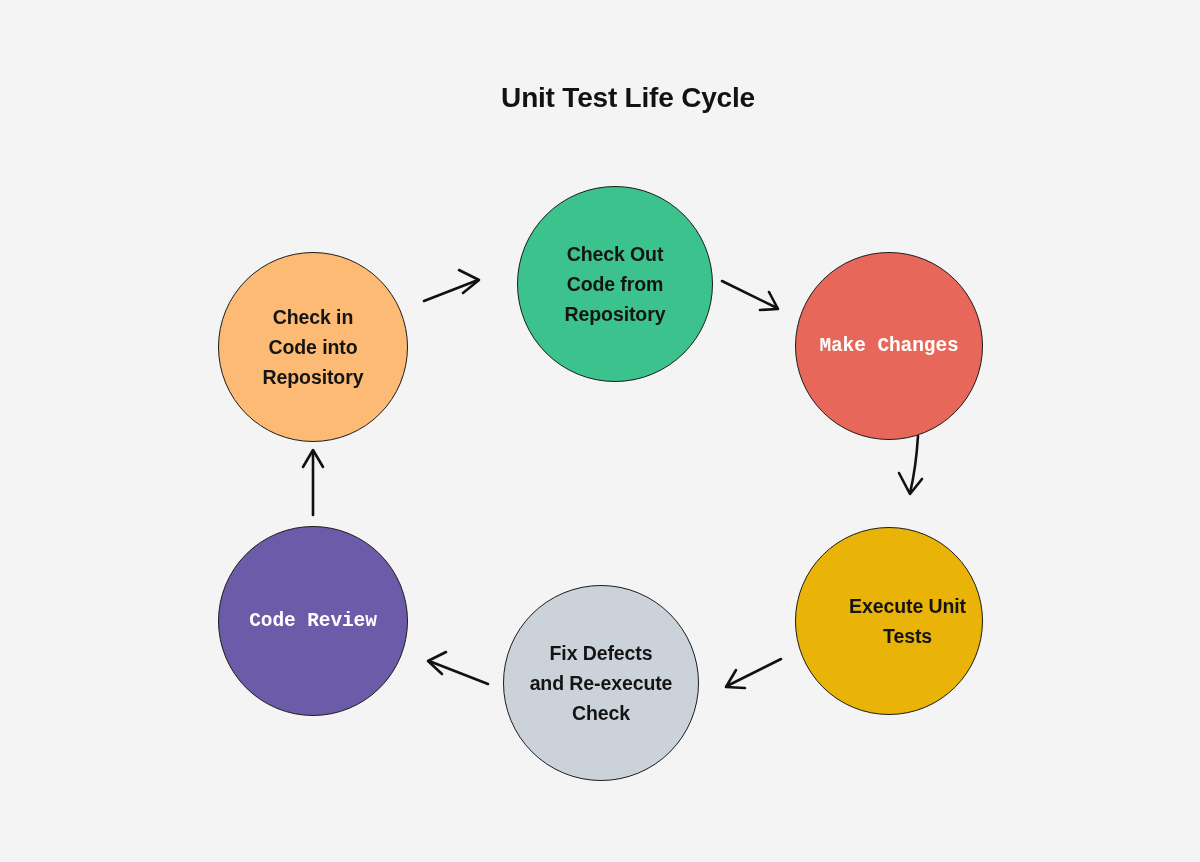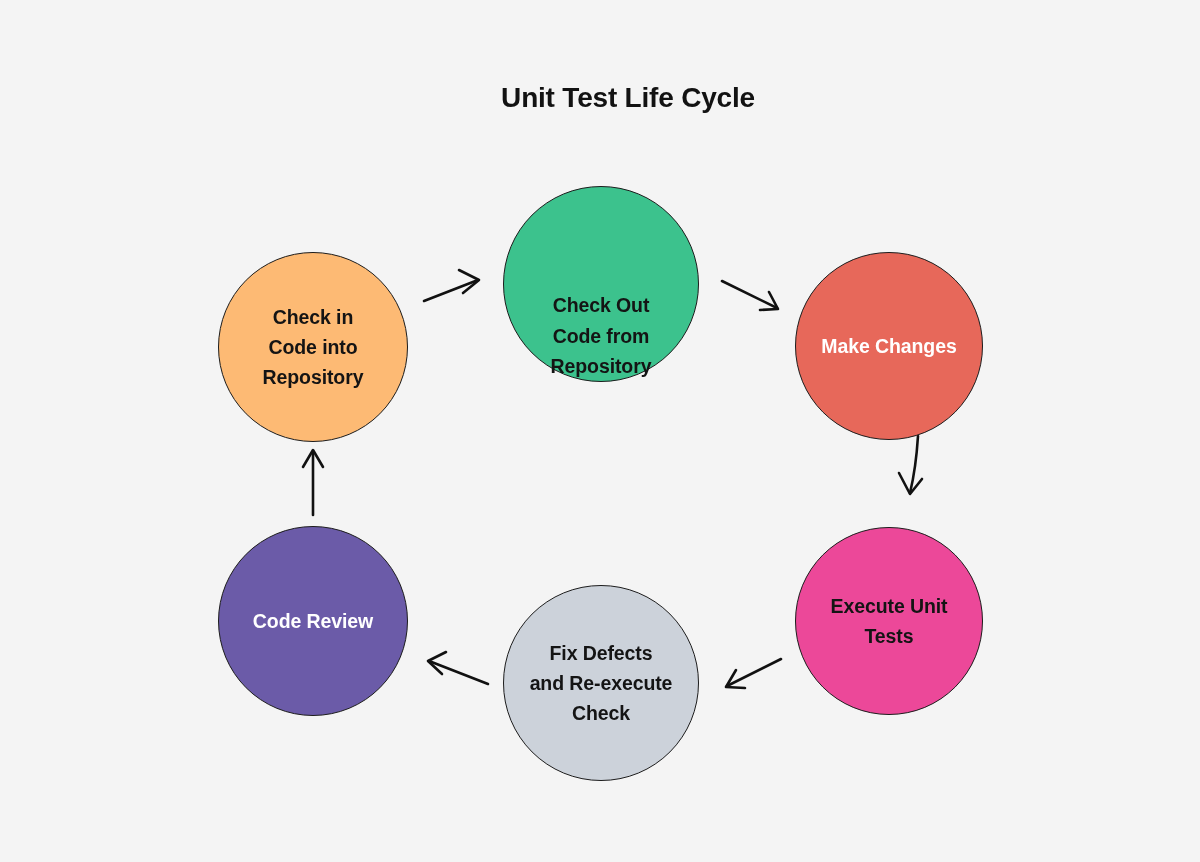--- a/index.html
+++ b/index.html
@@ -45,21 +45,21 @@
   }
   .node-label {
     font-size: 19.5px;
     font-weight: bold;
     line-height: 1.55;
     letter-spacing: -0.1px;
     padding: 0 16px;
     white-space: pre-line;
   }
   .text-dark  { color: #141414; }
-  .text-light { color: #ffffff; }
+  .text-light { color: #ffffff; font-family: Liberation Mono, monospace; }
 
   #arrow-layer {
     position: absolute;
     left: 0;
     top: 0;
     width: 1200px;
     height: 862px;
     pointer-events: none;
   }
 </style>
@@ -104,31 +104,31 @@
       </g>
     </g>
   </svg>
 
   <div class="node" id="node-check-in-code" style="left:218px; top:252px; width:190px; height:190px; background:#fdba74;">
     <span class="node-label text-dark">Check in
 Code into
 Repository</span>
   </div>
 
-  <div class="node" id="node-check-out-code" style="left:503px; top:186px; width:196px; height:196px; background:#3cc28d;align-items:flex-end;">
+  <div class="node" id="node-check-out-code" style="left:517px; top:186px; width:196px; height:196px; background:#3cc28d;">
     <span class="node-label text-dark">Check Out
 Code from
 Repository</span>
   </div>
 
   <div class="node" id="node-make-changes" style="left:795px; top:252px; width:188px; height:188px; background:#e7685a;">
     <span class="node-label text-light">Make Changes</span>
   </div>
 
-  <div class="node" id="node-execute-unit-tests" style="left:795px; top:527px; width:188px; height:188px; background:#ec4899;">
+  <div class="node" id="node-execute-unit-tests" style="left:795px; top:527px; width:188px; height:188px; background:#eab308;justify-content:flex-end;">
     <span class="node-label text-dark">Execute Unit
 Tests</span>
   </div>
 
   <div class="node" id="node-fix-defects" style="left:503px; top:585px; width:196px; height:196px; background:#ccd2da;">
     <span class="node-label text-dark">Fix Defects
 and Re-execute
 Check</span>
   </div>
 

